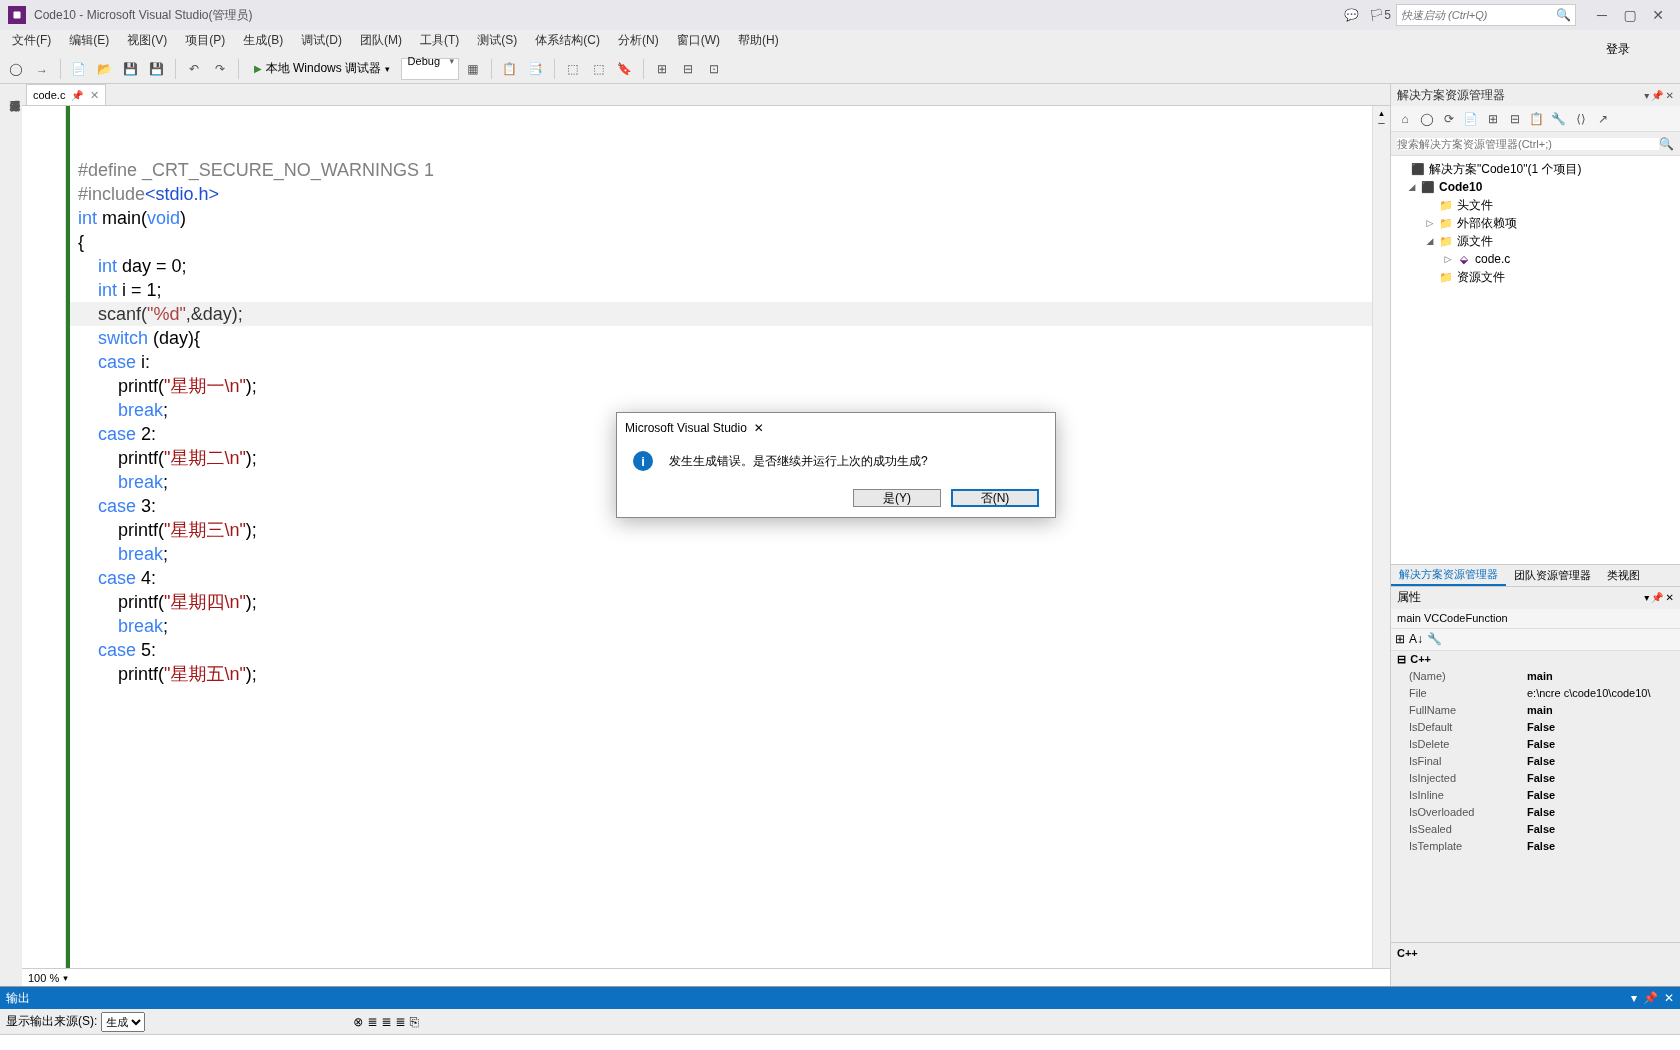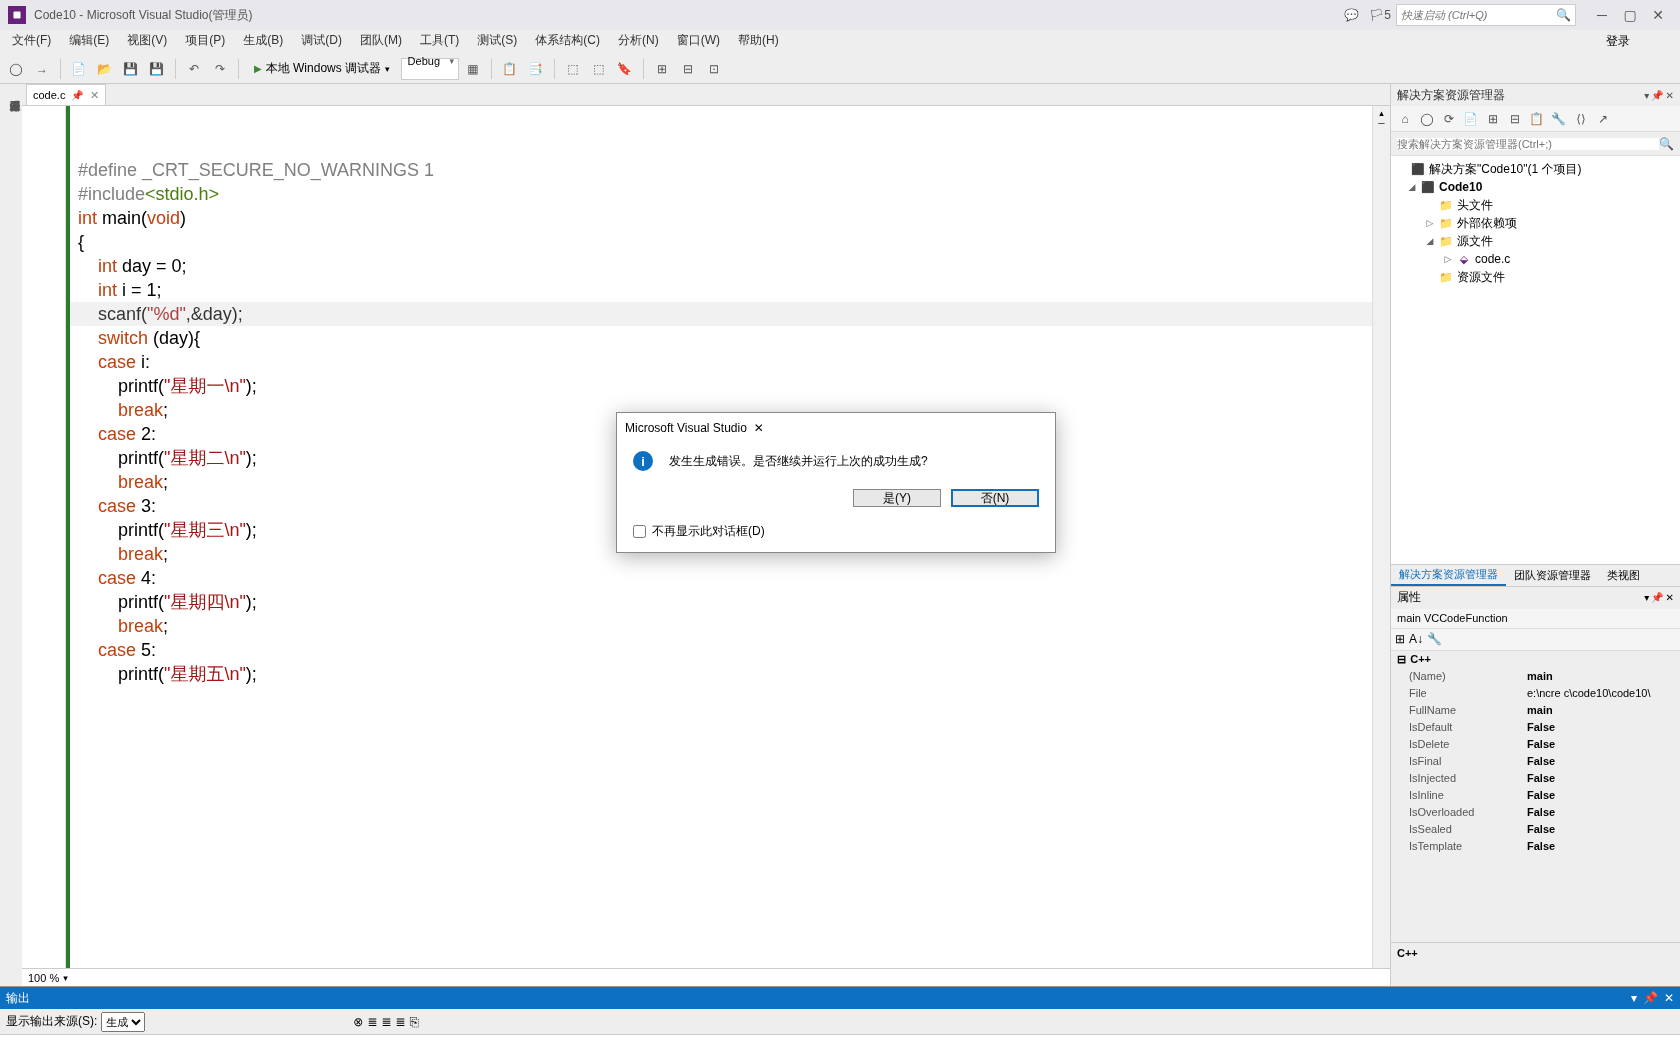--- a/index.html
+++ b/index.html
@@ -44,24 +44,24 @@
 
 .navbar { height: 22px; display: flex; border-bottom: 1px solid #ccc; }
 .navbar .nav-combo { flex: 1; border-right: 1px solid #ccc; padding: 0 6px; display: flex; align-items: center; font-size: 11px; position: relative; }
 .navbar .nav-combo::after { content: "▾"; position: absolute; right: 6px; font-size: 9px; }
 .navbar .nav-icon { width: 12px; height: 12px; margin-right: 4px; display: inline-flex; }
 
 
 .code-container { flex: 1; display: flex; overflow: hidden; position: relative; }
 .gutter { width: 44px; background: #fff; border-right: 1px solid #e0e0e0; }
 .code { flex: 1; font-family: Consolas, monospace; font-size: 18px; line-height: 24px; padding: 4px 8px; white-space: pre; position: relative; border-left: 4px solid #2b7d2b; }
-.code .kw { color: #c2410c; }
+.code .kw { color: #3b82f6; }
 .code .pp { color: #808080; }
 .code .str { color: #a31515; }
-.code .inc { color: #4d7c0f; }
+.code .inc { color: #1d4ed8; }
 .code-highlight { position: absolute; left: 0; right: 0; height: 24px; background: rgba(200,200,200,0.25); }
 .code-scroll-right { width: 18px; background: #f0f0f0; border-left: 1px solid #ddd; position: relative; }
 .code-scroll-right .carets { position: absolute; top: 2px; left: 2px; right: 2px; font-size: 9px; text-align: center; }
 .zoom-bar { height: 18px; border-top: 1px solid #ccc; display: flex; align-items: center; padding: 0 6px; font-size: 11px; gap: 4px; }
 
 
 .right-panels { width: 290px; display: flex; flex-direction: column; border-left: 1px solid #ccc; }
 .panel-title { height: 22px; background: #eee; display: flex; align-items: center; padding: 0 6px; font-size: 12px; color: #333; justify-content: space-between; }
 .panel-title .ctrls { display: flex; gap: 2px; font-size: 10px; color: #555; }
 .panel-toolbar { height: 26px; background: #f5f5f5; border-bottom: 1px solid #ddd; display: flex; align-items: center; padding: 0 4px; gap: 2px; }
@@ -127,21 +127,21 @@
       <input placeholder="快速启动 (Ctrl+Q)" style="">
       <span>🔍</span>
     </div>
     <div class="win-btns">
       <div class="win-btn">─</div>
       <div class="win-btn">▢</div>
       <div class="win-btn">✕</div>
     </div>
   </div>
 </div>
-<div style="position:absolute; right:44px; top:33px; display:flex; align-items:center; gap:6px;margin-left:7px;">
+<div style="position:absolute; right:44px; top:41px; display:flex; align-items:center; gap:6px;margin-left:7px;">
   <span style="font-size:12px;">登录</span>
   <div class="avatar"></div>
 </div>
 
 <div class="menubar">
   <div class="item">文件(F)</div>
   <div class="item">编辑(E)</div>
   <div class="item">视图(V)</div>
   <div class="item">项目(P)</div>
   <div class="item">生成(B)</div>
@@ -413,18 +413,14 @@
       <div class="dialog-close">✕</div>
     </div>
     <div class="dialog-body">
       <div class="dialog-icon">i</div>
       <div class="dialog-msg">发生生成错误。是否继续并运行上次的成功生成?</div>
     </div>
     <div class="dialog-buttons">
       <div class="dialog-btn">是(Y)</div>
       <div class="dialog-btn primary">否(N)</div>
     </div>
-    <div class="dialog-footer">
-      <input type="checkbox" style="">
-      <span>不再显示此对话框(D)</span>
-    </div>
   </div>
 </div>
 
 </body></html>

